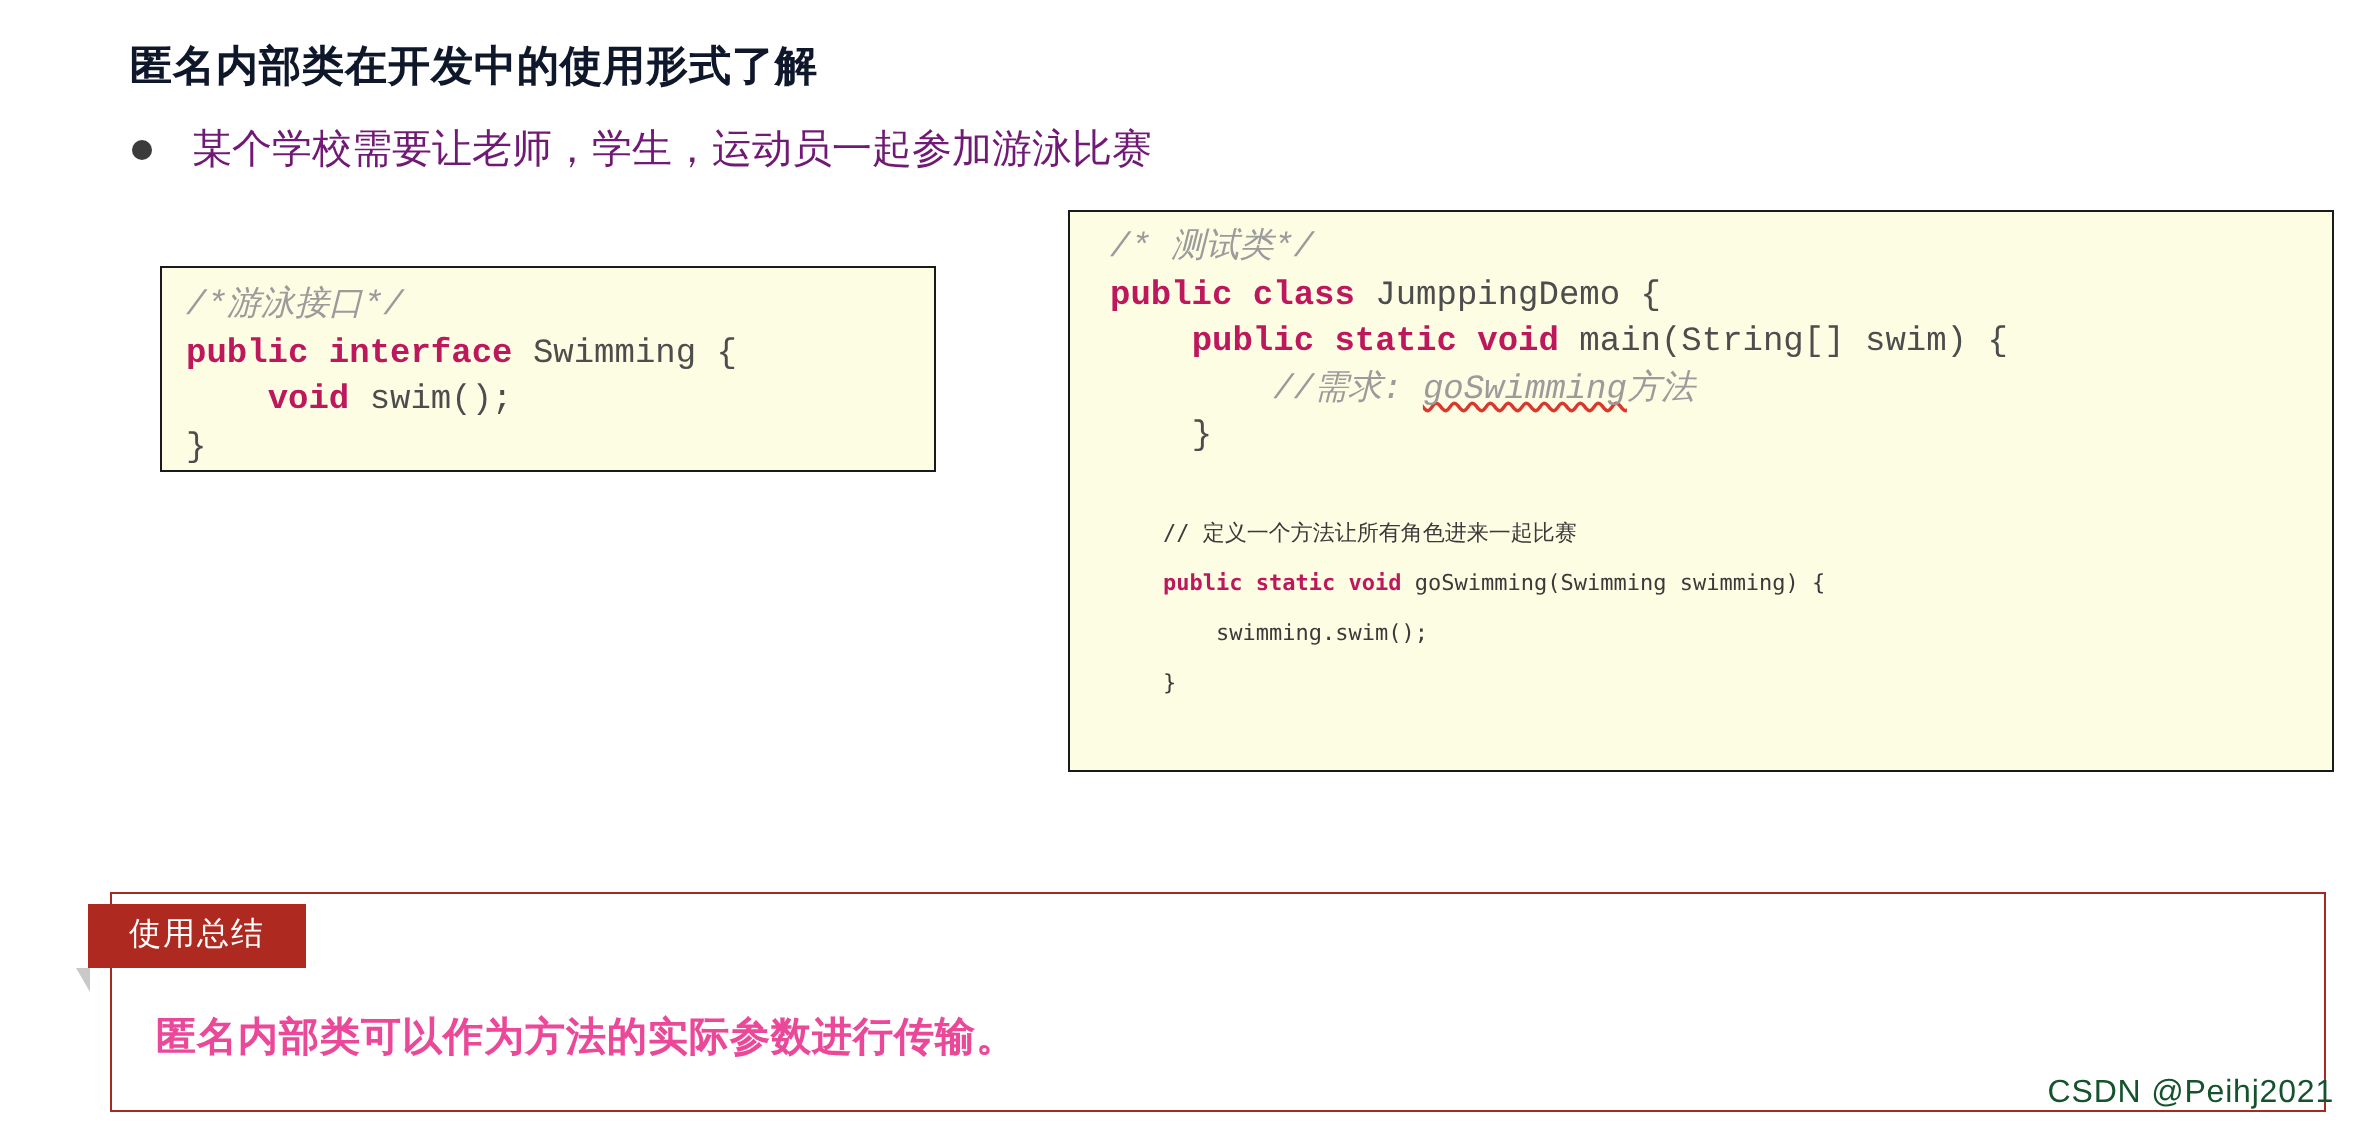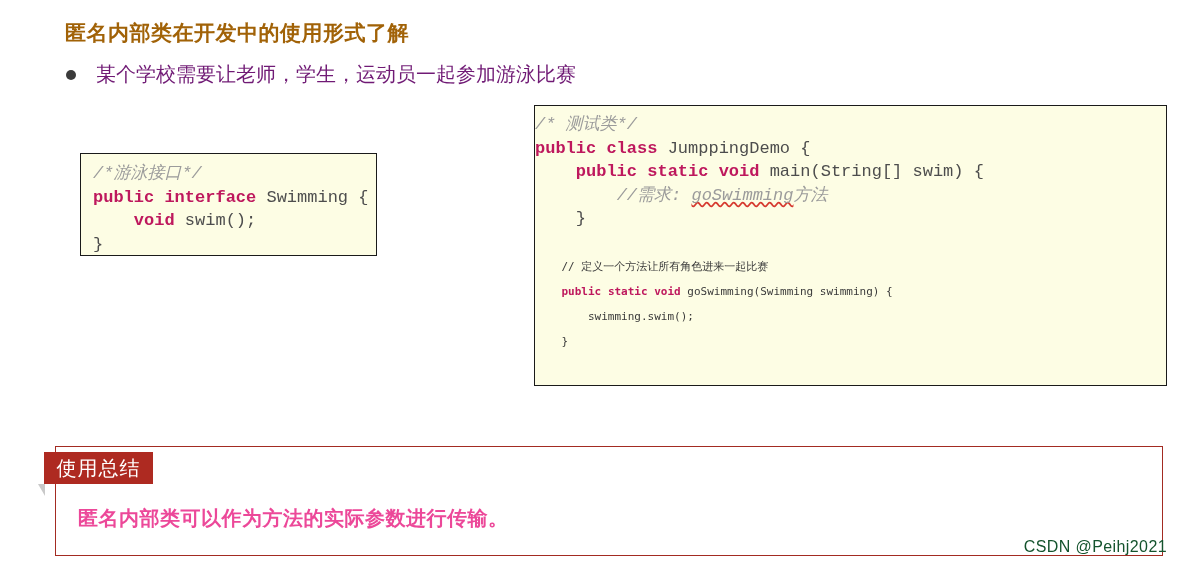--- a/index.html
+++ b/index.html
@@ -16,21 +16,21 @@
     -webkit-font-smoothing: antialiased;
   }
 
   
   .slide-title {
     position: absolute;
     left: 65px;
     top: 19px;
     font-size: 21px;
     font-weight: bold;
-    color: #a16207;
+    color: #0f172a;
     letter-spacing: 0.5px;
     white-space: nowrap;
   }
 
   
   .bullet-row {
     position: absolute;
     left: 66px;
     top: 61px;
     display: flex;
@@ -55,31 +55,30 @@
   .code-box {
     position: absolute;
     background: #fdfde4;
     border: 1.5px solid #1a1a1a;
     box-sizing: border-box;
     overflow: hidden;
   }
   .code-box-left {
     left: 80px;
     top: 133px;
-    width: 297px;
+    width: 388px;
     height: 103px;
     padding: 8px 10px 6px 12px;
-    margin-top: 20px;
   }
   .code-box-right {
     left: 534px;
     top: 105px;
     width: 633px;
     height: 281px;
-    padding: 7px 10px 6px 0;
+    padding: 7px 10px 6px 20px;
   }
 
   .code-line {
     font-family: "Liberation Mono", "DejaVu Sans Mono", monospace;
     font-size: 17px;
     line-height: 23.5px;
     color: #4d4d4d;
     white-space: pre;
   }
   .code-line.alt {
@@ -123,21 +122,21 @@
     background: #ffffff;
   }
   .summary-tab {
     position: absolute;
     left: 44px;
     top: 452px;
     width: 109px;
     height: 32px;
     background: #ae2a21;
     color: #ffffff;
-    font-size: 20px;
+    font-size: 16px;
     line-height: 32px;
     text-align: center;
     letter-spacing: 1px;
   }
   .summary-tab-shadow {
     position: absolute;
     left: 38px;
     top: 484px;
     width: 0;
     height: 0;

